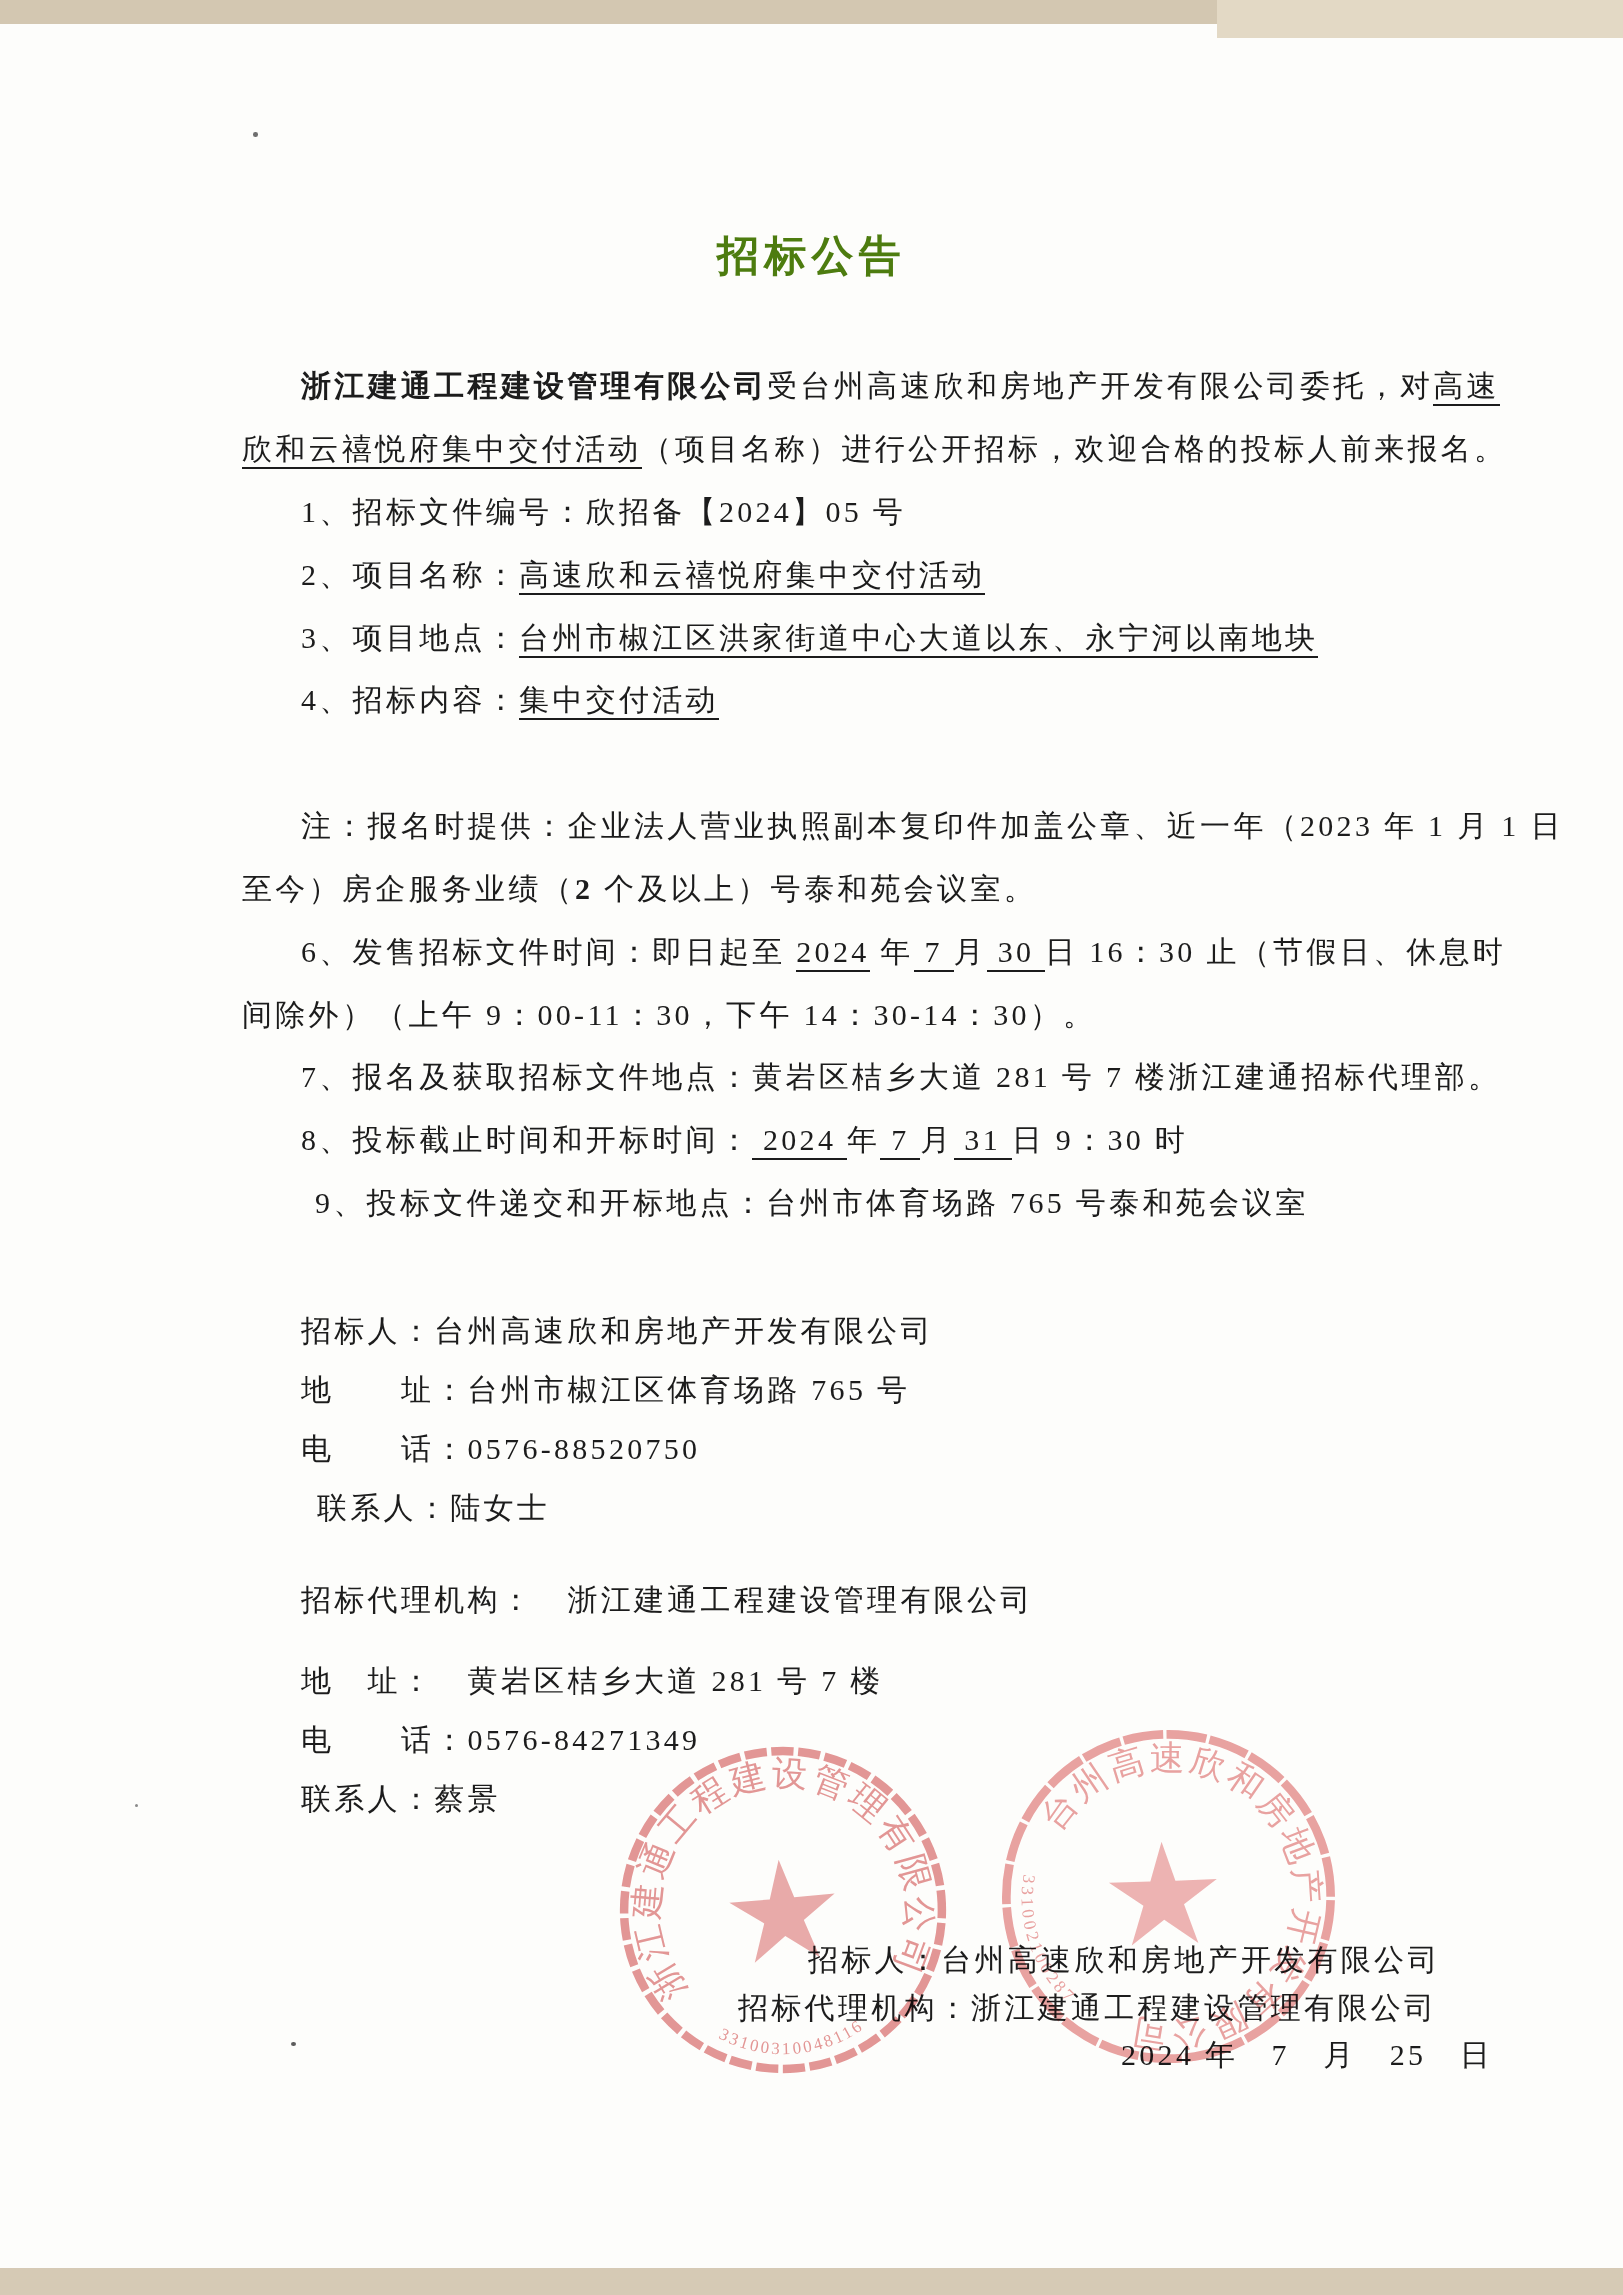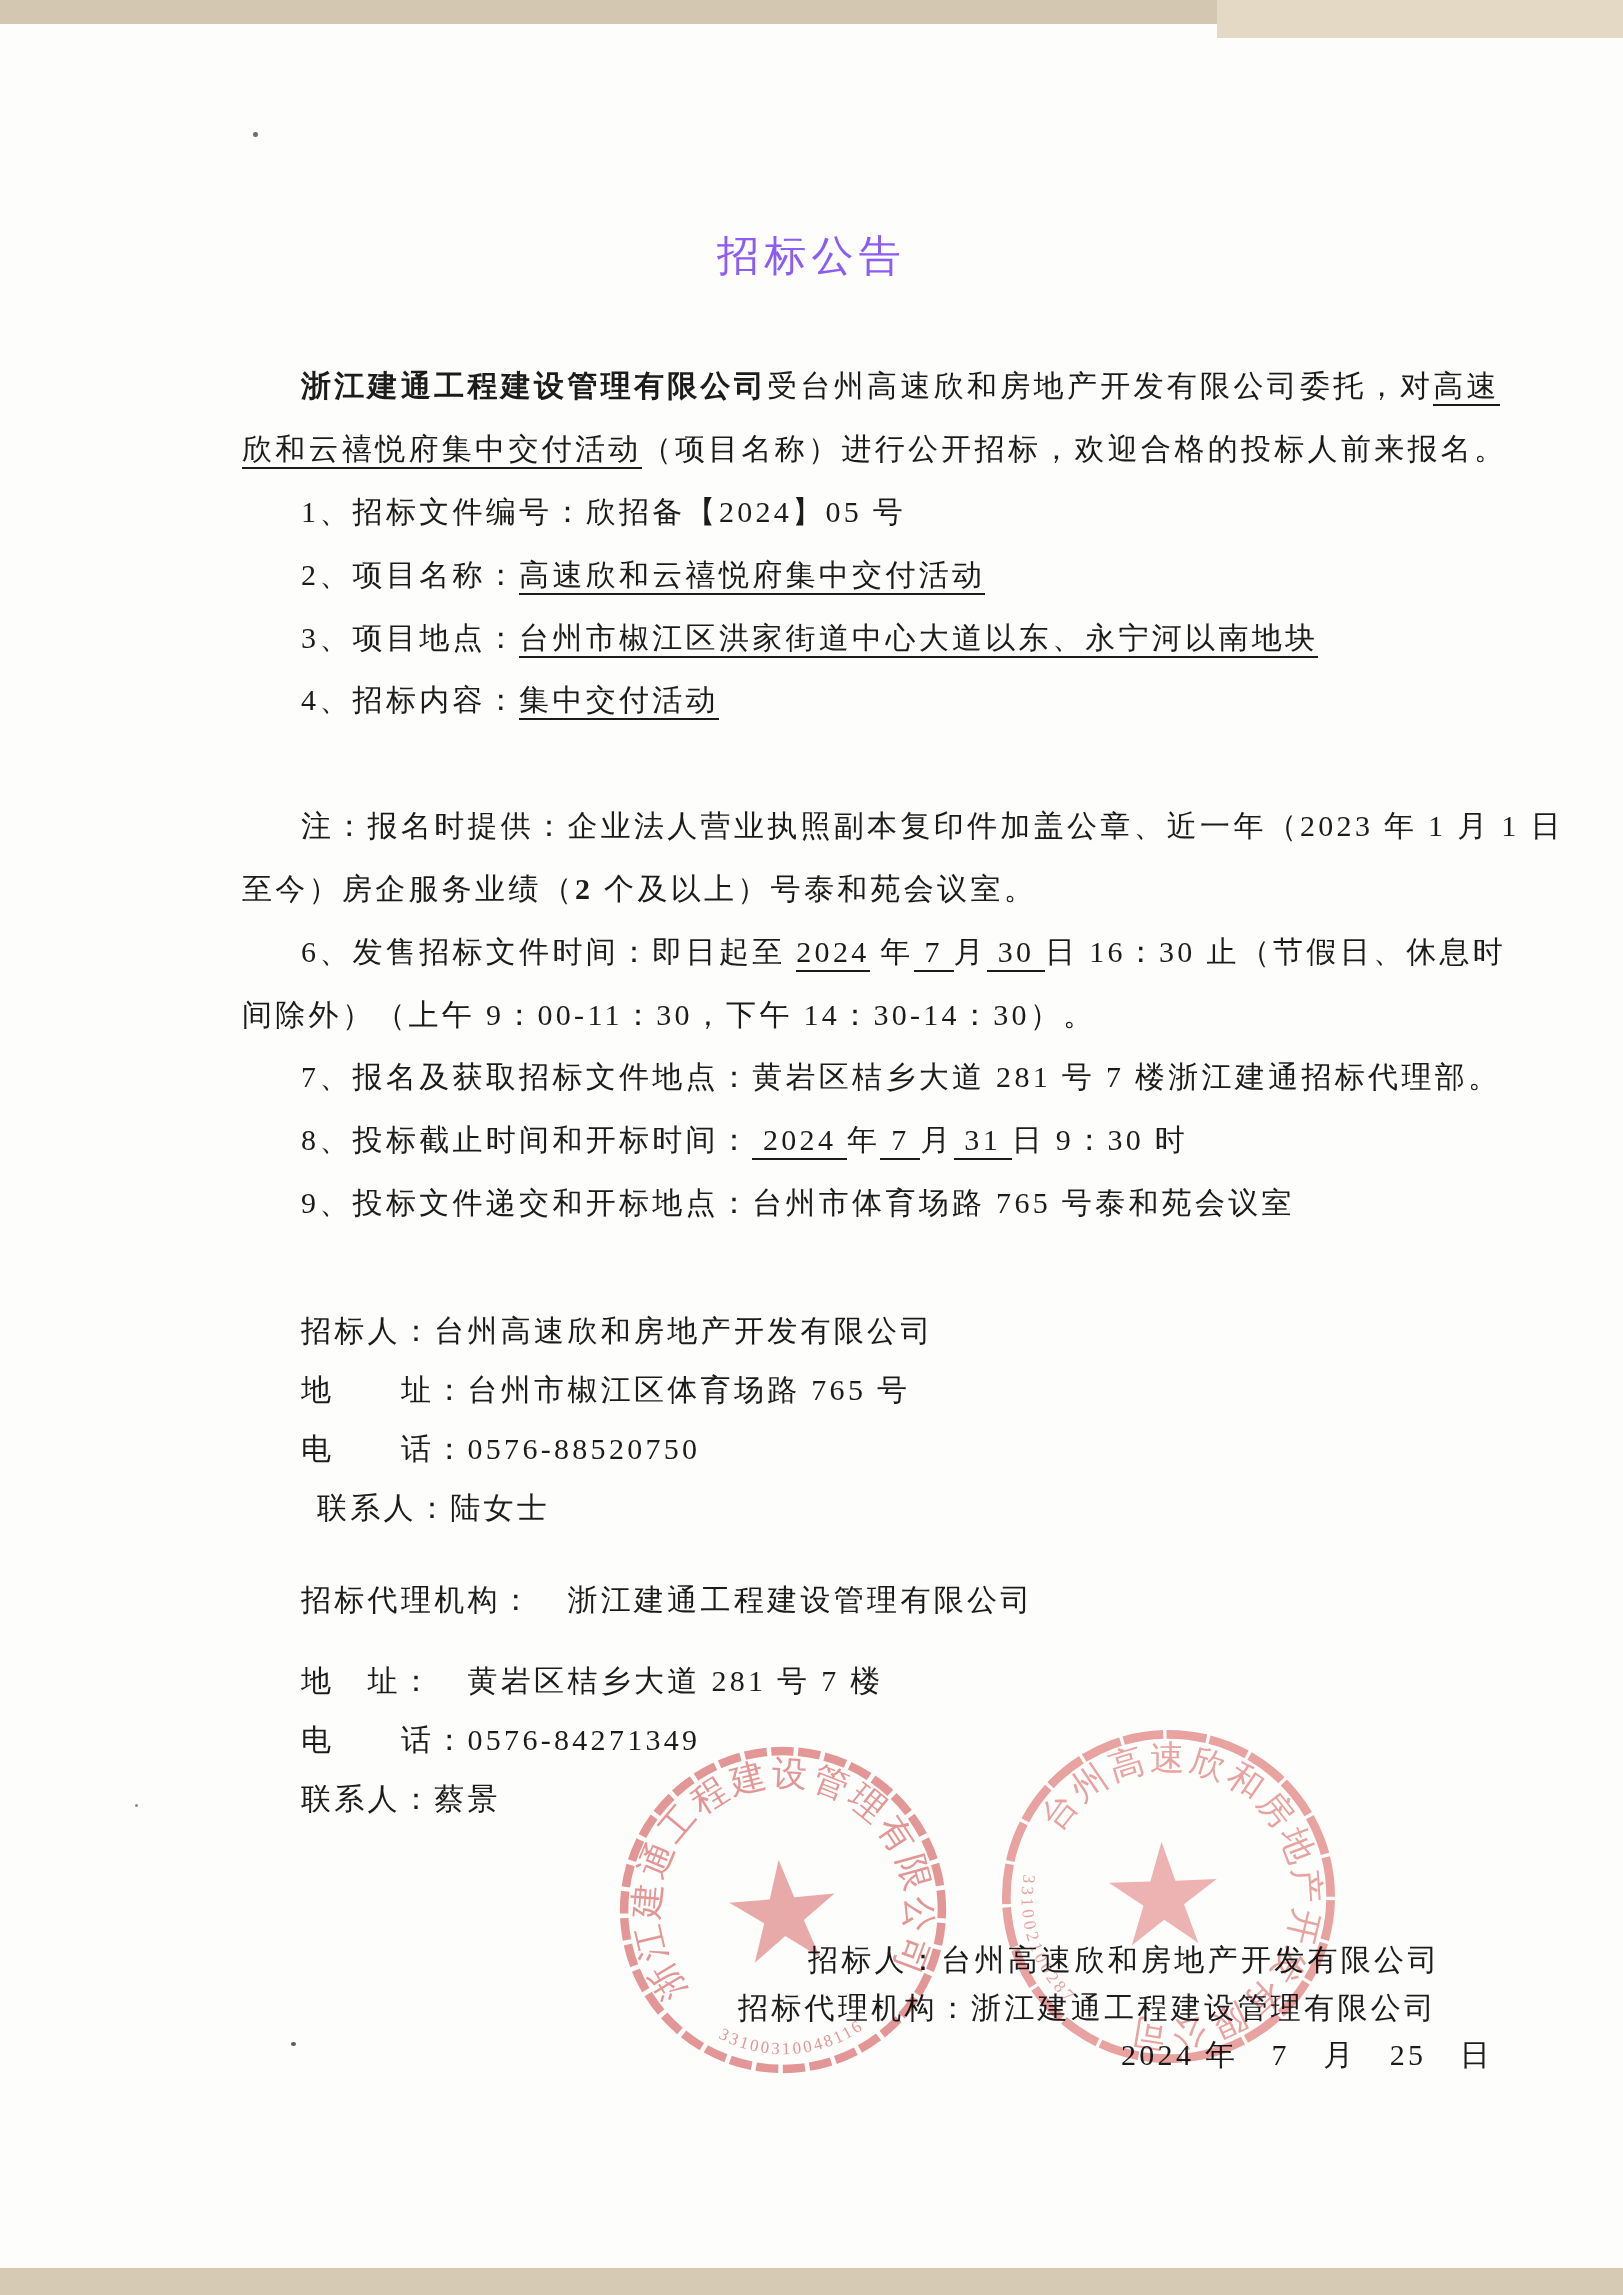--- a/index.html
+++ b/index.html
@@ -9,32 +9,32 @@
   .edge{position:absolute;}
   .edge-top{top:0;left:0;right:0;height:23.6px;background:#d3c7b1;}
   .edge-top-right{top:0;right:0;width:406px;height:38px;background:#e3d9c5;}
   .edge-bottom{bottom:0;left:0;right:0;height:27.5px;background:#d6cab5;}
   .speck{position:absolute;border-radius:50%;background:#6f6f6f;}
   .speck1{left:253px;top:132px;width:4.6px;height:4.6px;}
   .speck2{left:135px;top:1804px;width:3.3px;height:3.3px;background:#8a8a8a;}
   .speck3{left:291px;top:2042px;width:4.6px;height:3.9px;background:#5c5c5c;}
 
   .title{position:absolute;left:0;right:0;top:230px;height:52px;line-height:52px;
-         text-align:center;font-size:42px;letter-spacing:5.2px;color:#8b5cf6;}
+         text-align:center;font-size:42px;letter-spacing:5.2px;color:#4d7c0f;font-weight:bold;}
   .line{position:absolute;left:242px;height:46px;line-height:46px;font-size:30px;
         letter-spacing:3.3px;white-space:nowrap;}
   .indent{left:301px;}
   .line .u{border-bottom:2.6px solid #1c1c1c;padding-bottom:2px;}
   .line .b{font-weight:bold;}
 
   
   .bl0{top:363px;}  .bl1{top:426px;}  .bl2{top:489px;}  .bl3{top:552px;}
   .bl4{top:615px;}  .bl5{top:677px;} .bl6{top:740px;} .bl7{top:803px;}
   .bl8{top:866px;} .bl9{top:929px;} .bl10{top:992px;}.bl11{top:1054px;}
-  .bl12{top:1117px;}.bl13{top:1180px;}
+  .bl12{top:1117px;}.bl13{top:1180px;margin-left:14px;}
 
   .ct0{top:1308px;} .ct1{top:1367px;} .ct2{top:1426px;} .ct3{top:1485px;margin-left:16px;}
   .ag0{top:1577px;} .ag1{top:1658px;} .ag2{top:1717px;} .ag3{top:1776px;}
 
   .sig1{top:1937px;left:808px;}
   .sig2{top:1985px;left:738px;}
   .sigdate{top:2032px;left:1121px;}
 
   .stamp{position:absolute;mix-blend-mode:multiply;opacity:0.85;}
   .stampA{left:613px;top:1740px;transform:rotate(-5deg);}

